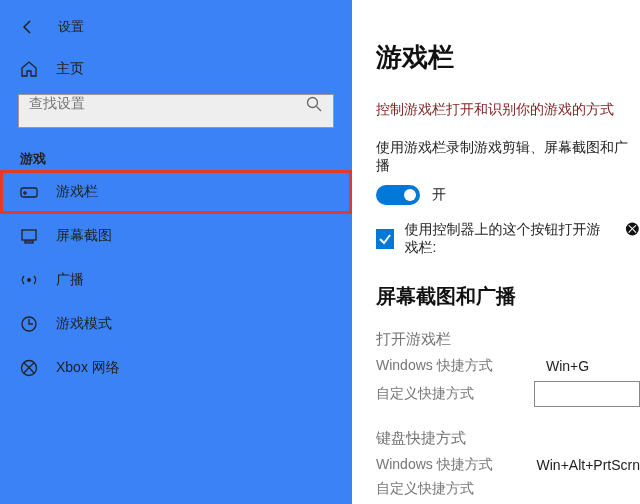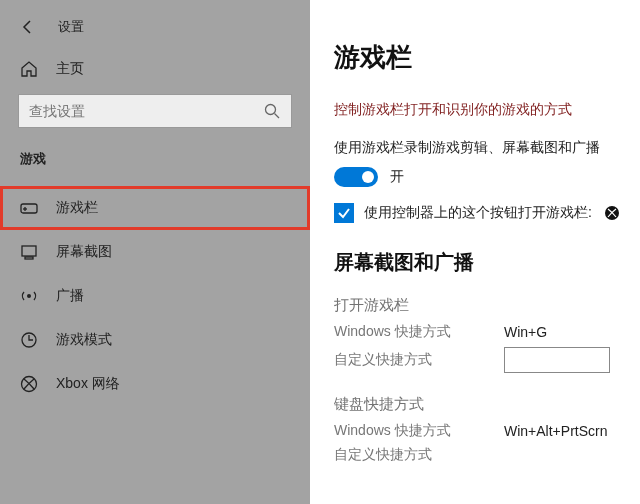--- a/index.html
+++ b/index.html
@@ -1,44 +1,44 @@
 <!DOCTYPE html>
 <html><head>
 <meta charset="utf-8">
 <style>
 * { margin: 0; padding: 0; box-sizing: border-box; font-family: "Microsoft YaHei", "Segoe UI", sans-serif; }
 body { width: 640px; height: 504px; overflow: hidden; display: flex; background: #fff; }
-.sidebar { width: 310px; background: #a3a3a3; height: 100%; display: flex; flex-direction: column; }
+.sidebar { width: 352px; background: #3b82f6; height: 100%; display: flex; flex-direction: column; }
 .sidebar-header { display: flex; align-items: center; padding: 18px 20px 14px 20px; gap: 22px; }
 .back-btn { width: 16px; height: 16px; display: flex; align-items: center; justify-content: center; cursor: pointer; }
 .settings-title { font-size: 13px; color: #222; }
 .home-row { display: flex; align-items: center; padding: 10px 20px 16px 20px; gap: 18px; cursor: pointer; }
 .home-label { font-size: 14px; color: #222; }
-.search-box { margin: 0 18px 18px 18px; display: flex; align-items: center; background: #eee; border: 1px solid #999; height: 34px; padding: 0 10px; }
+.search-box { margin: 0 18px 18px 18px; display: flex; align-items: flex-start; background: #eee; border: 1px solid #999; height: 34px; padding: 0 10px; }
 .search-input { flex: 1; border: none; background: transparent; outline: none; font-size: 14px; color: #666; }
-.category-title { font-size: 13px; font-weight: bold; color: #222; padding: 4px 20px 18px 20px; }
+.category-title { font-size: 13px; font-weight: bold; color: #222; padding: 4px 20px 2px 20px; }
 .nav-item { display: flex; align-items: center; padding: 13px 20px; gap: 18px; cursor: pointer; }
 .nav-item .nav-label { font-size: 14px; color: #222; }
 .nav-item.selected { outline: 3px solid #e23b2a; outline-offset: -3px; }
 .icon { width: 18px; height: 18px; display: flex; align-items: center; justify-content: center; flex-shrink: 0; }
 .icon svg { width: 18px; height: 18px; }
 
 .content { flex: 1; padding: 40px 0 0 24px; overflow: hidden; }
 .content h1 { font-size: 26px; font-weight: 600; color: #111; margin-bottom: 26px; }
 .content p.desc { font-size: 14px; color: #7f1d1d; margin-bottom: 20px; }
 .toggle-section { margin-bottom: 26px; }
 .toggle-label { font-size: 14px; color: #222; margin-bottom: 10px; }
 .toggle-row { display: flex; align-items: center; gap: 12px; }
 .toggle { width: 44px; height: 20px; background: #0078d7; border-radius: 10px; position: relative; cursor: pointer; }
 .toggle-knob { width: 12px; height: 12px; background: #fff; border-radius: 50%; position: absolute; top: 4px; right: 4px; }
 .toggle-state { font-size: 14px; color: #222; }
 .checkbox-row { display: flex; align-items: center; gap: 10px; margin-top: 16px; }
 .checkbox { width: 20px; height: 20px; background: #0078d7; display: flex; align-items: center; justify-content: center; cursor: pointer; }
 .checkbox svg { width: 14px; height: 14px; }
-.checkbox-label { font-size: 14px; color: #222; display: flex; align-items: center; gap: 12px; }
+.checkbox-label { font-size: 14px; color: #222; display: flex; align-items: flex-start; gap: 12px; }
 .xbox-inline { width: 16px; height: 16px; }
 
 .content h2 { font-size: 20px; font-weight: 600; color: #111; margin: 8px 0 20px 0; }
 .shortcut-group { margin-bottom: 22px; }
 .shortcut-title { font-size: 15px; color: #737373; margin-bottom: 8px; }
 .shortcut-row { display: flex; align-items: center; margin-bottom: 6px; }
 .shortcut-label { font-size: 14px; color: #777; width: 170px; }
 .shortcut-value { font-size: 14px; color: #222; }
 .shortcut-input { width: 106px; height: 26px; border: 1px solid #888; background: #fff; }
 </style>

